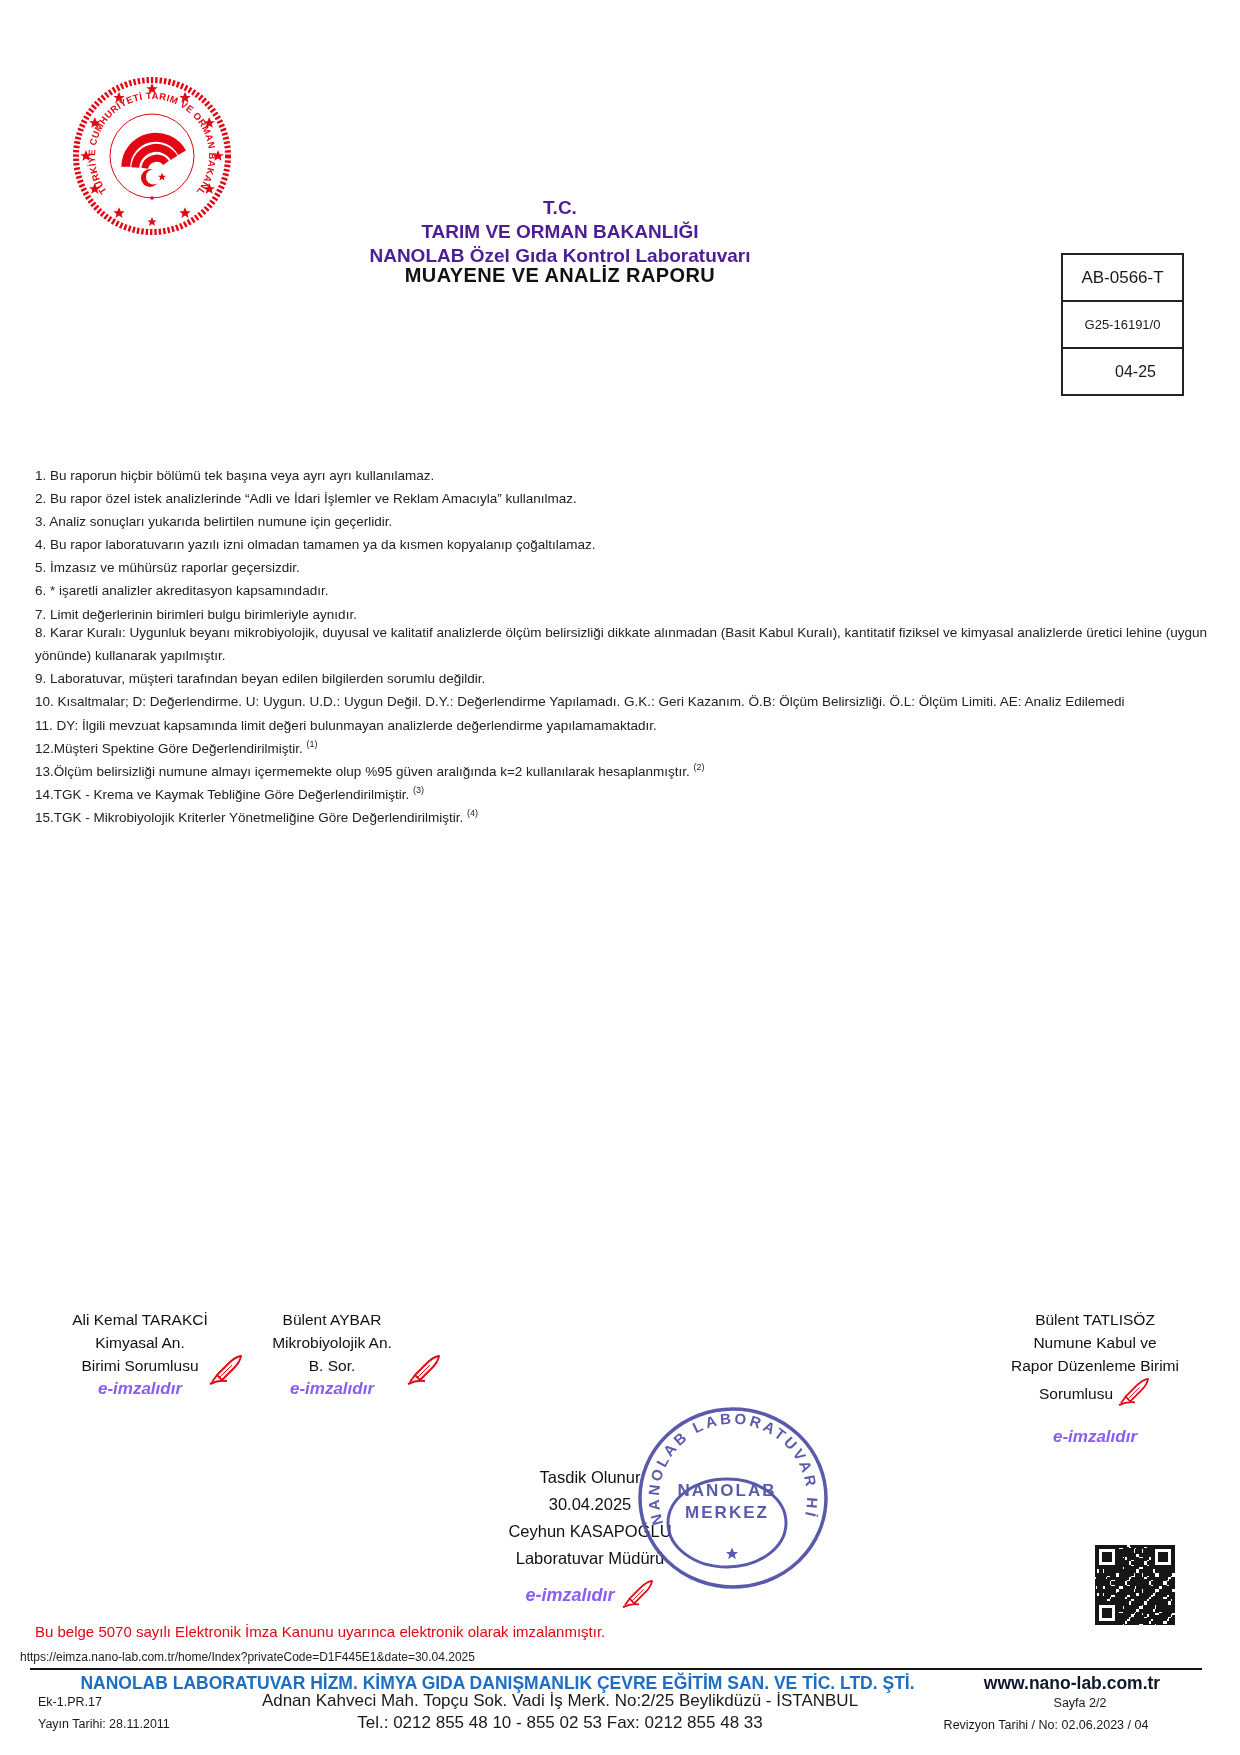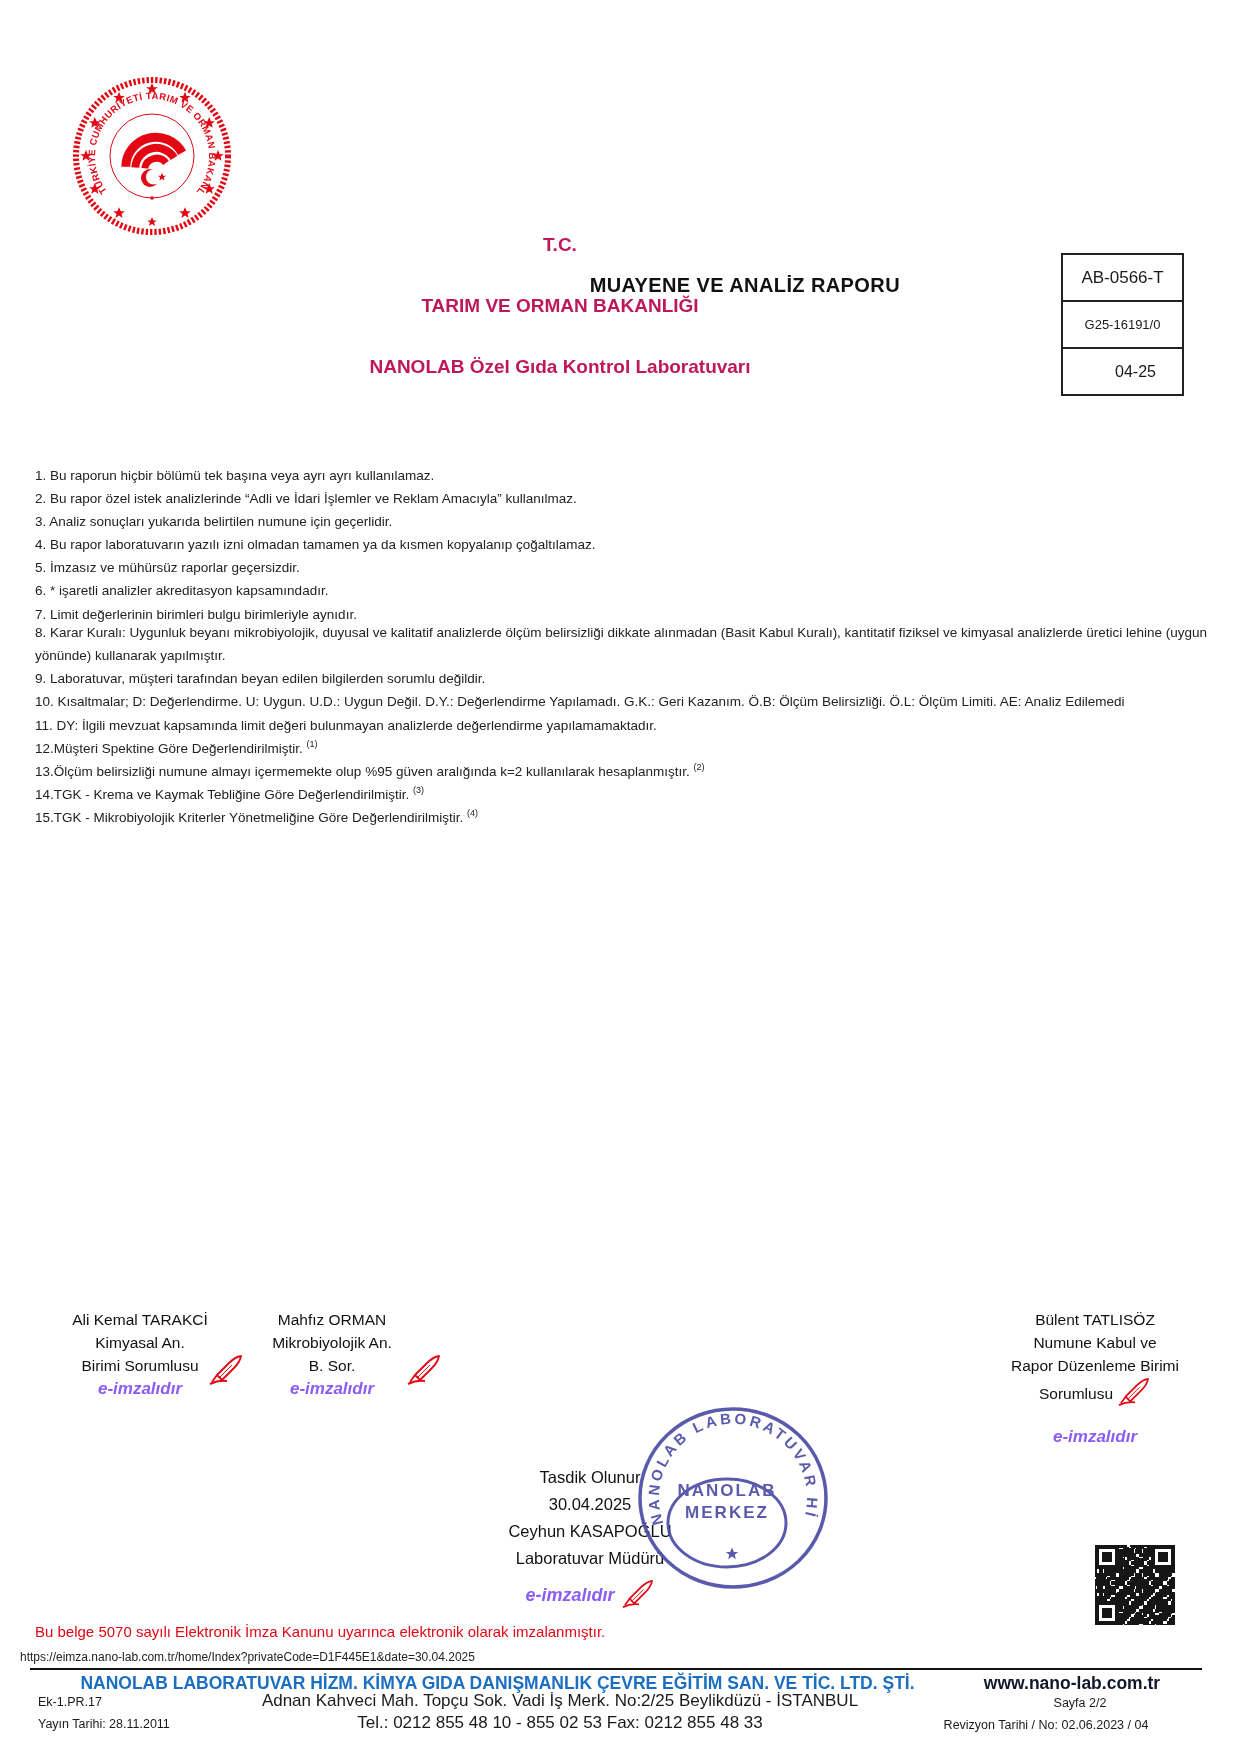--- a/index.html
+++ b/index.html
@@ -1,22 +1,22 @@
 <!DOCTYPE html>
 <html><head>
 <meta charset="utf-8">
 <style>
   html,body{margin:0;padding:0;background:#fff;}
   .page{position:relative;width:1240px;height:1755px;background:#fff;overflow:hidden;
         font-family:"Liberation Sans",sans-serif;color:#1a1a1a;}
   .abs{position:absolute;}
   
   .header-block{position:absolute;left:220px;top:196px;width:680px;text-align:center;}
-  .h-line{font-size:19px;font-weight:bold;line-height:24px;color:#be185d;margin-top:37px;}
-  .report-title{position:absolute;left:220px;top:274px;width:680px;text-align:right;
+  .h-line{font-size:19px;font-weight:bold;line-height:24px;color:#4c1d95;}
+  .report-title{position:absolute;left:220px;top:264px;width:680px;text-align:center;
                 font-size:20px;font-weight:bold;letter-spacing:.4px;color:#111;}
   
   .infobox{position:absolute;left:1061px;top:253px;width:119px;border:2px solid #222;}
   .infobox .cell{height:45px;display:flex;align-items:center;justify-content:center;border-bottom:2px solid #222;}
   .infobox .cell:last-child{border-bottom:none;padding-left:26px;}
   .c1{font-size:17px;text-align:right;} .c2{font-size:13px;} .c3{font-size:16px;}
   
   .notes{position:absolute;left:35px;top:462px;width:1180px;font-size:13.5px;line-height:18.6px;color:#222;}
   .notes sup{font-size:9px;}
   
@@ -168,21 +168,21 @@
       <svg class="pen" width="36" height="32" viewBox="0 0 36 32">
         <path d="M9 21 L21 9 Q27 3 33 2 Q32 8 26 14 L14 26 Z" fill="#fff" stroke="#e30613" stroke-width="1.8" stroke-linejoin="round"></path>
         <path d="M12 23 L24 11" stroke="#e30613" stroke-width="1"></path>
         <path d="M9 21 L4 28" stroke="#e30613" stroke-width="1.8"></path>
         <path d="M2 30 Q10 26 19 27" stroke="#e30613" stroke-width="2" fill="none"></path>
       </svg>
     </span>
   </div>
 
   <div class="sig sig-mid">
-    <div>Mahfız ORMAN</div>
+    <div>Bülent AYBAR</div>
     <div>Mikrobiyolojik  An.</div>
     <div>B. Sor.</div>
     <div class="esign">e-imzalıdır</div>
     <span class="pen-float">
       <svg class="pen" width="36" height="32" viewBox="0 0 36 32">
         <path d="M9 21 L21 9 Q27 3 33 2 Q32 8 26 14 L14 26 Z" fill="#fff" stroke="#e30613" stroke-width="1.8" stroke-linejoin="round"></path>
         <path d="M12 23 L24 11" stroke="#e30613" stroke-width="1"></path>
         <path d="M9 21 L4 28" stroke="#e30613" stroke-width="1.8"></path>
         <path d="M2 30 Q10 26 19 27" stroke="#e30613" stroke-width="2" fill="none"></path>
       </svg>

